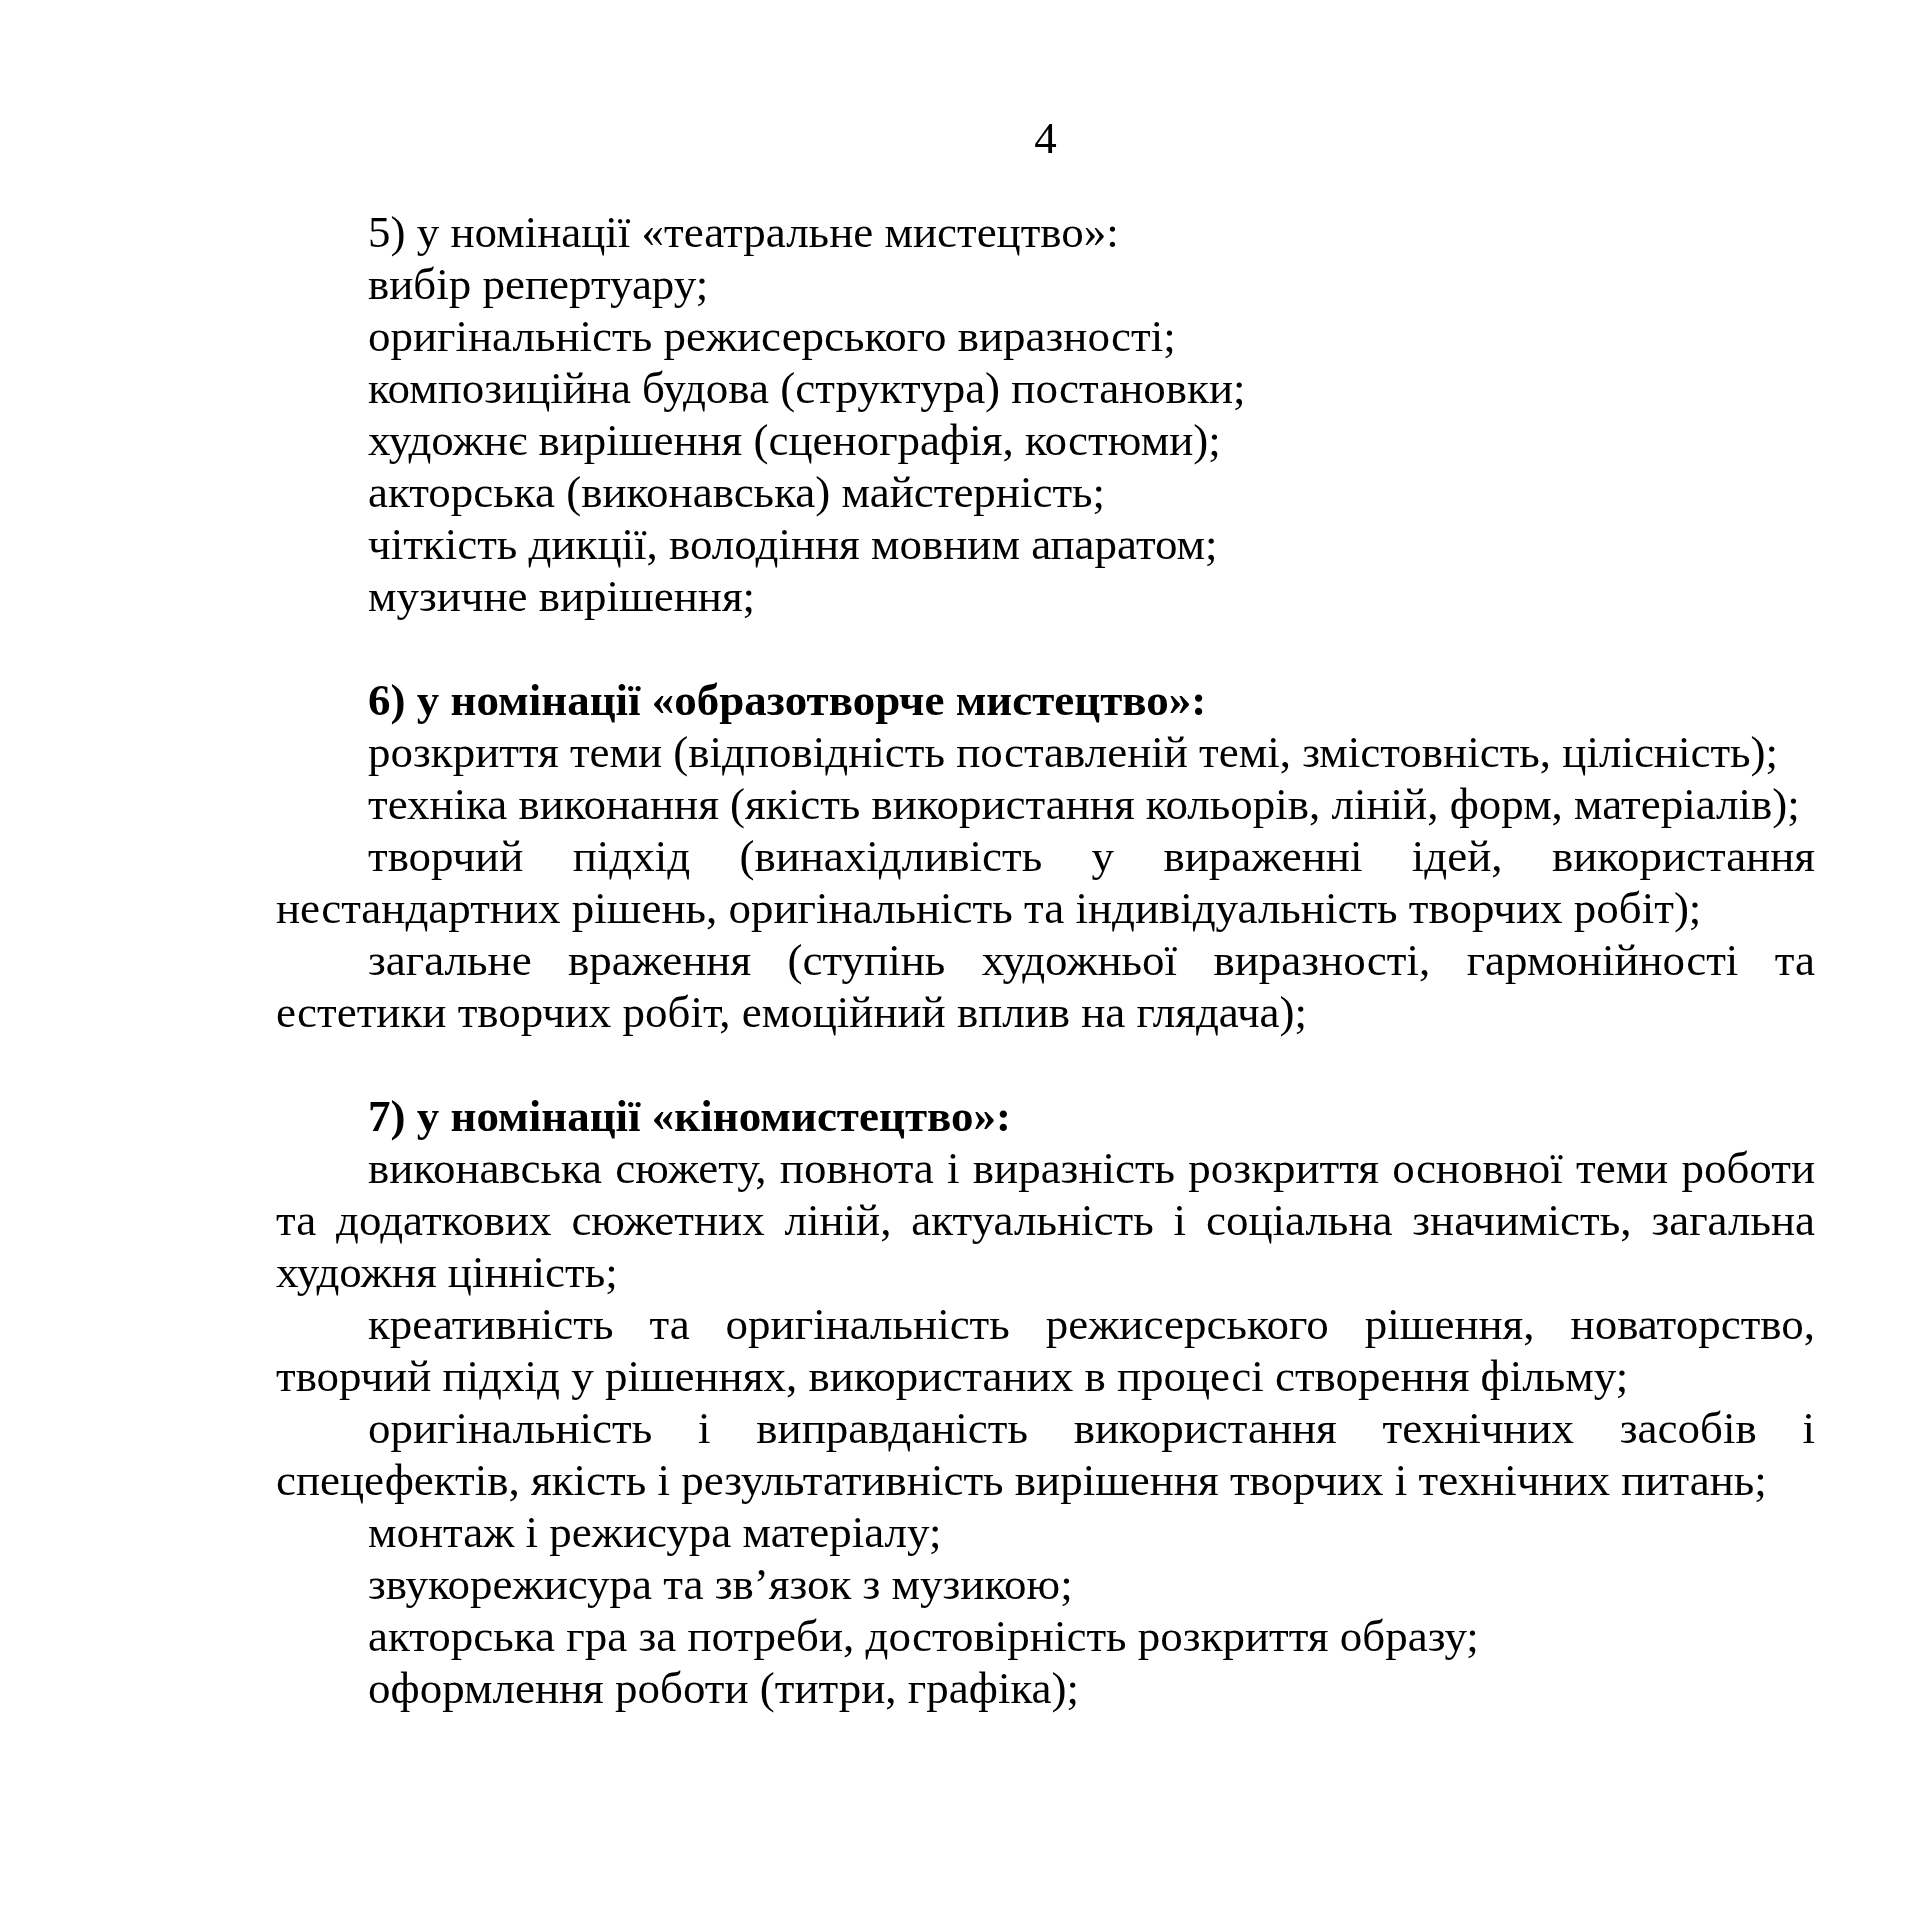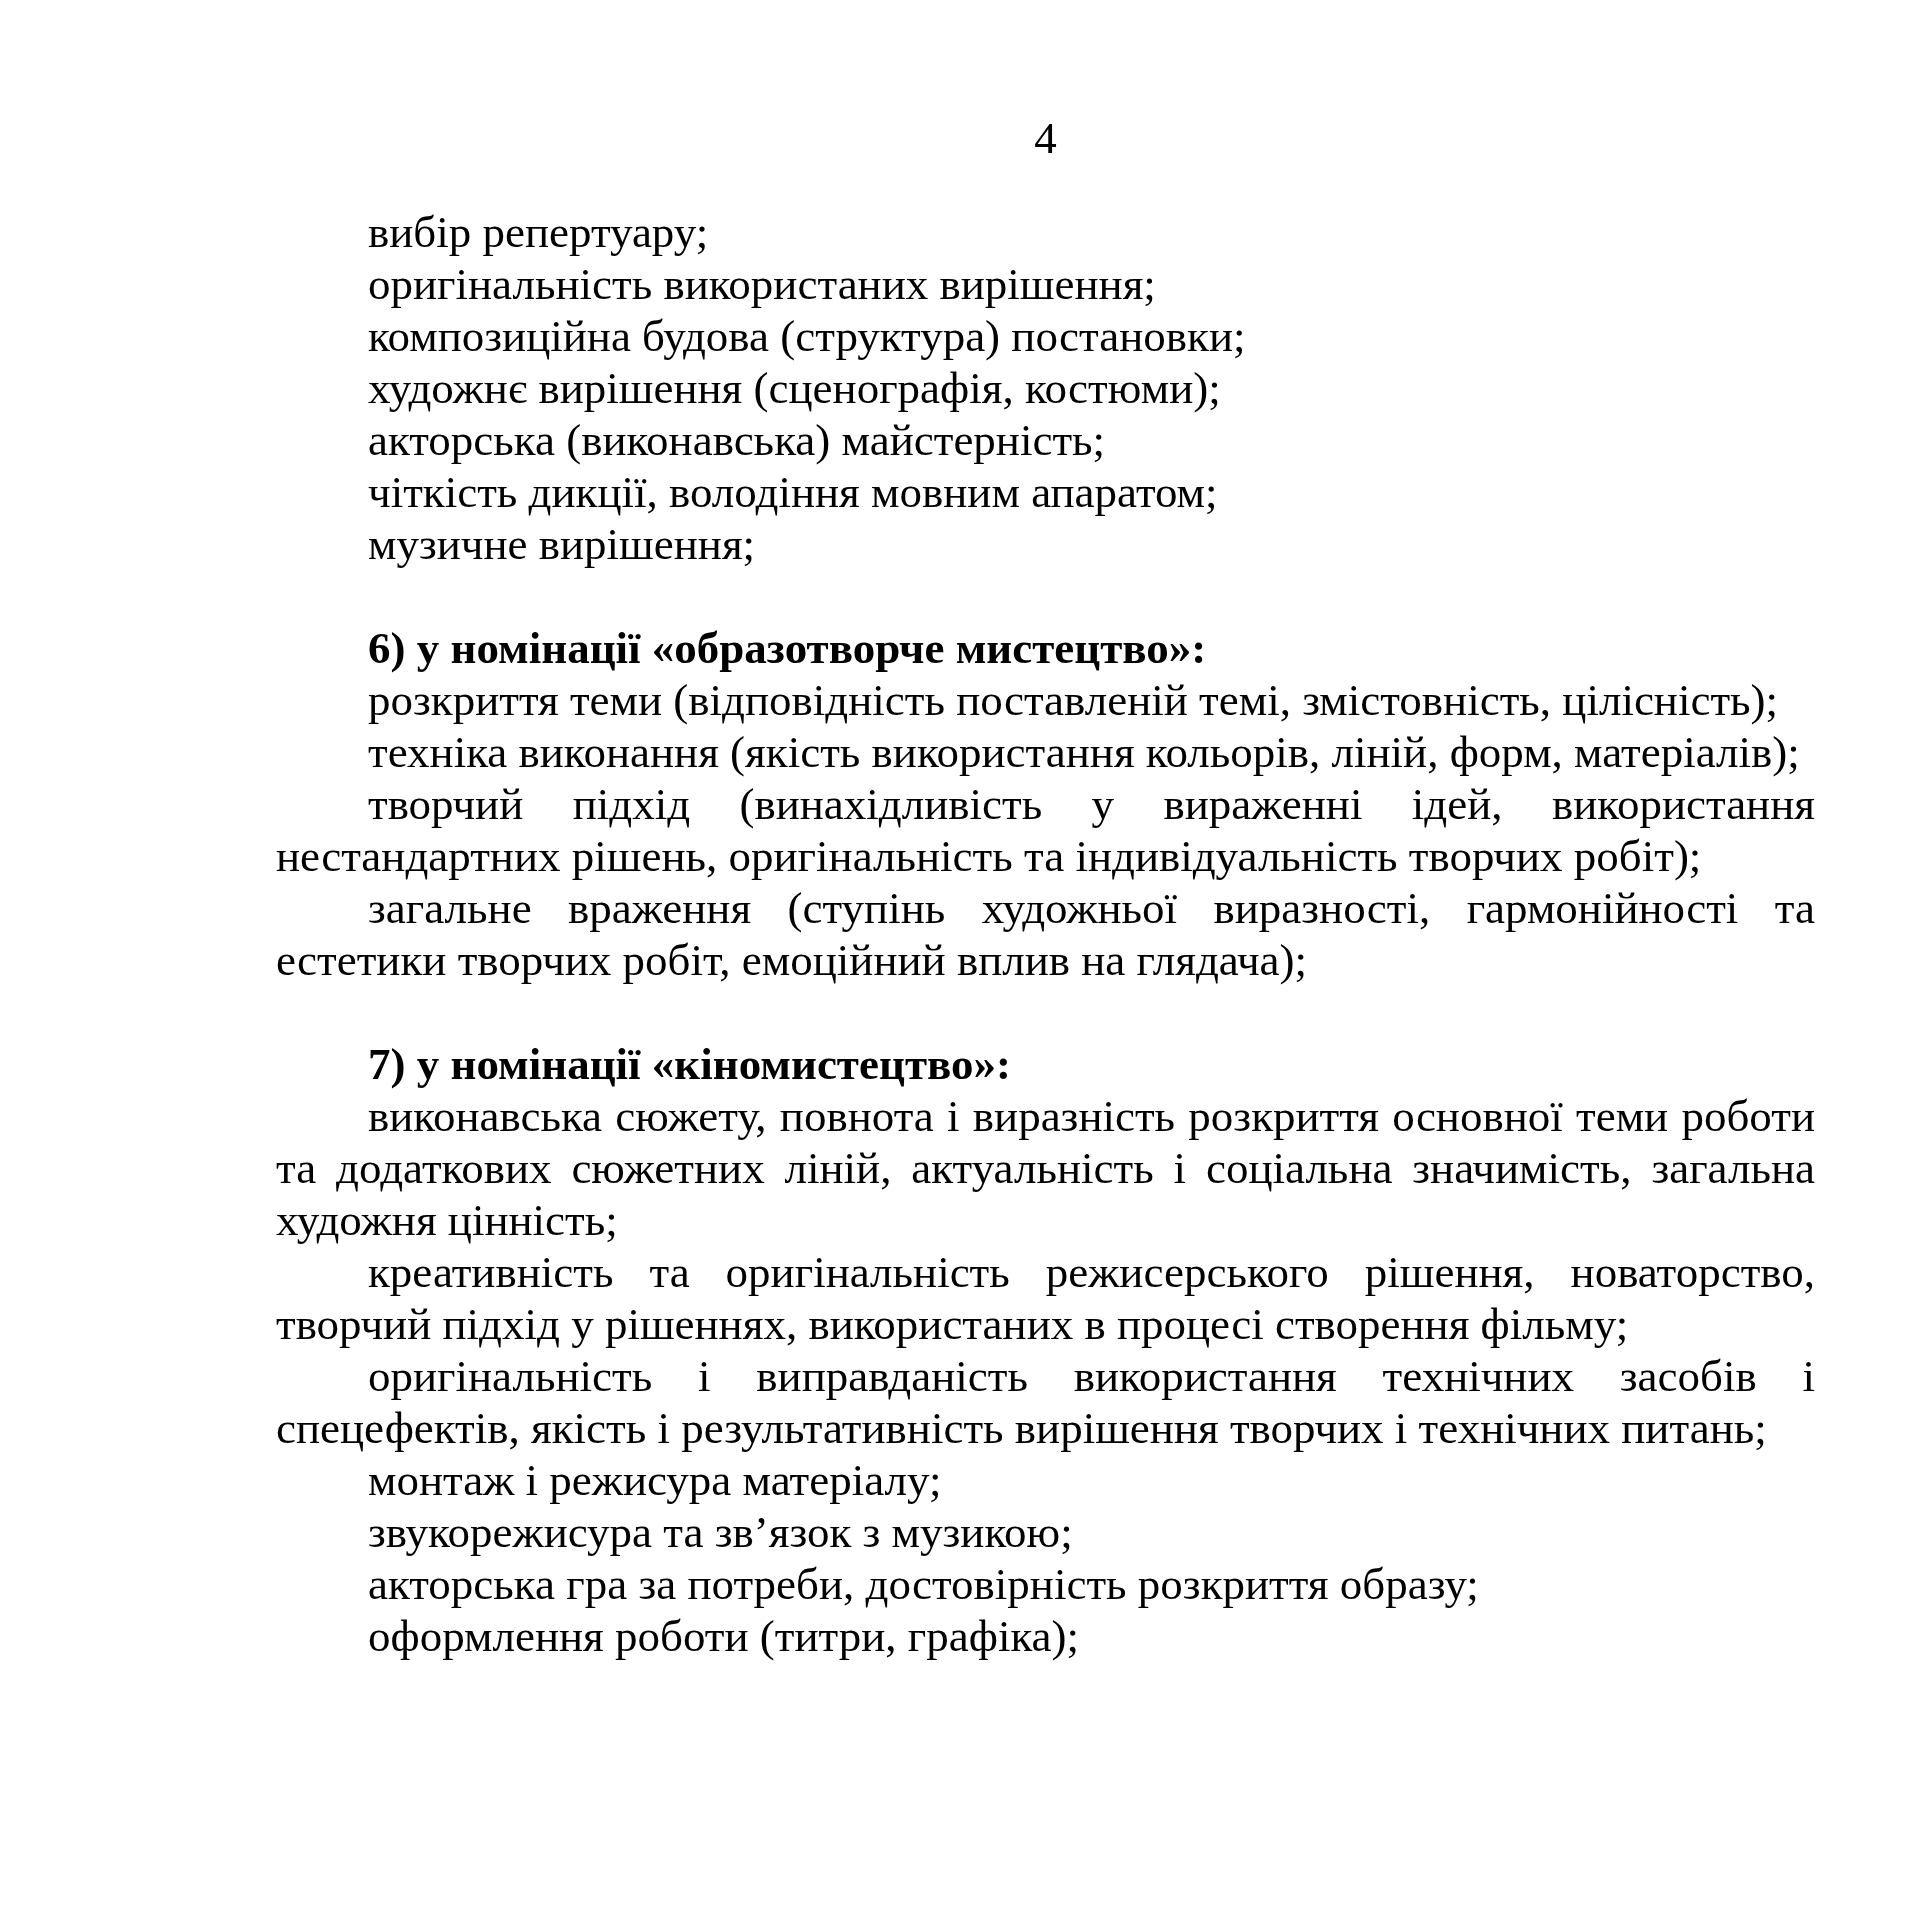--- a/index.html
+++ b/index.html
@@ -44,22 +44,23 @@
 </style>
 </head>
 <body>
 
 <div class="page">
   <div class="content">
 
     <div class="page-number">4</div>
 
     <section>
+      <p class="heading">5) у номінації «театральне мистецтво»:</p>
       <p class="item">вибір репертуару;</p>
-      <p class="item">оригінальність використаних вирішення;</p>
+      <p class="item">оригінальність режисерського виразності;</p>
       <p class="item">композиційна будова (структура) постановки;</p>
       <p class="item">художнє вирішення (сценографія, костюми);</p>
       <p class="item">акторська (виконавська) майстерність;</p>
       <p class="item">чіткість дикції, володіння мовним апаратом;</p>
       <p class="item">музичне вирішення;</p>
     </section>
 
     <section>
       <p class="heading">6) у номінації «образотворче мистецтво»:</p>
       <p class="item">розкриття теми (відповідність поставленій темі, змістовність, цілісність);</p>

